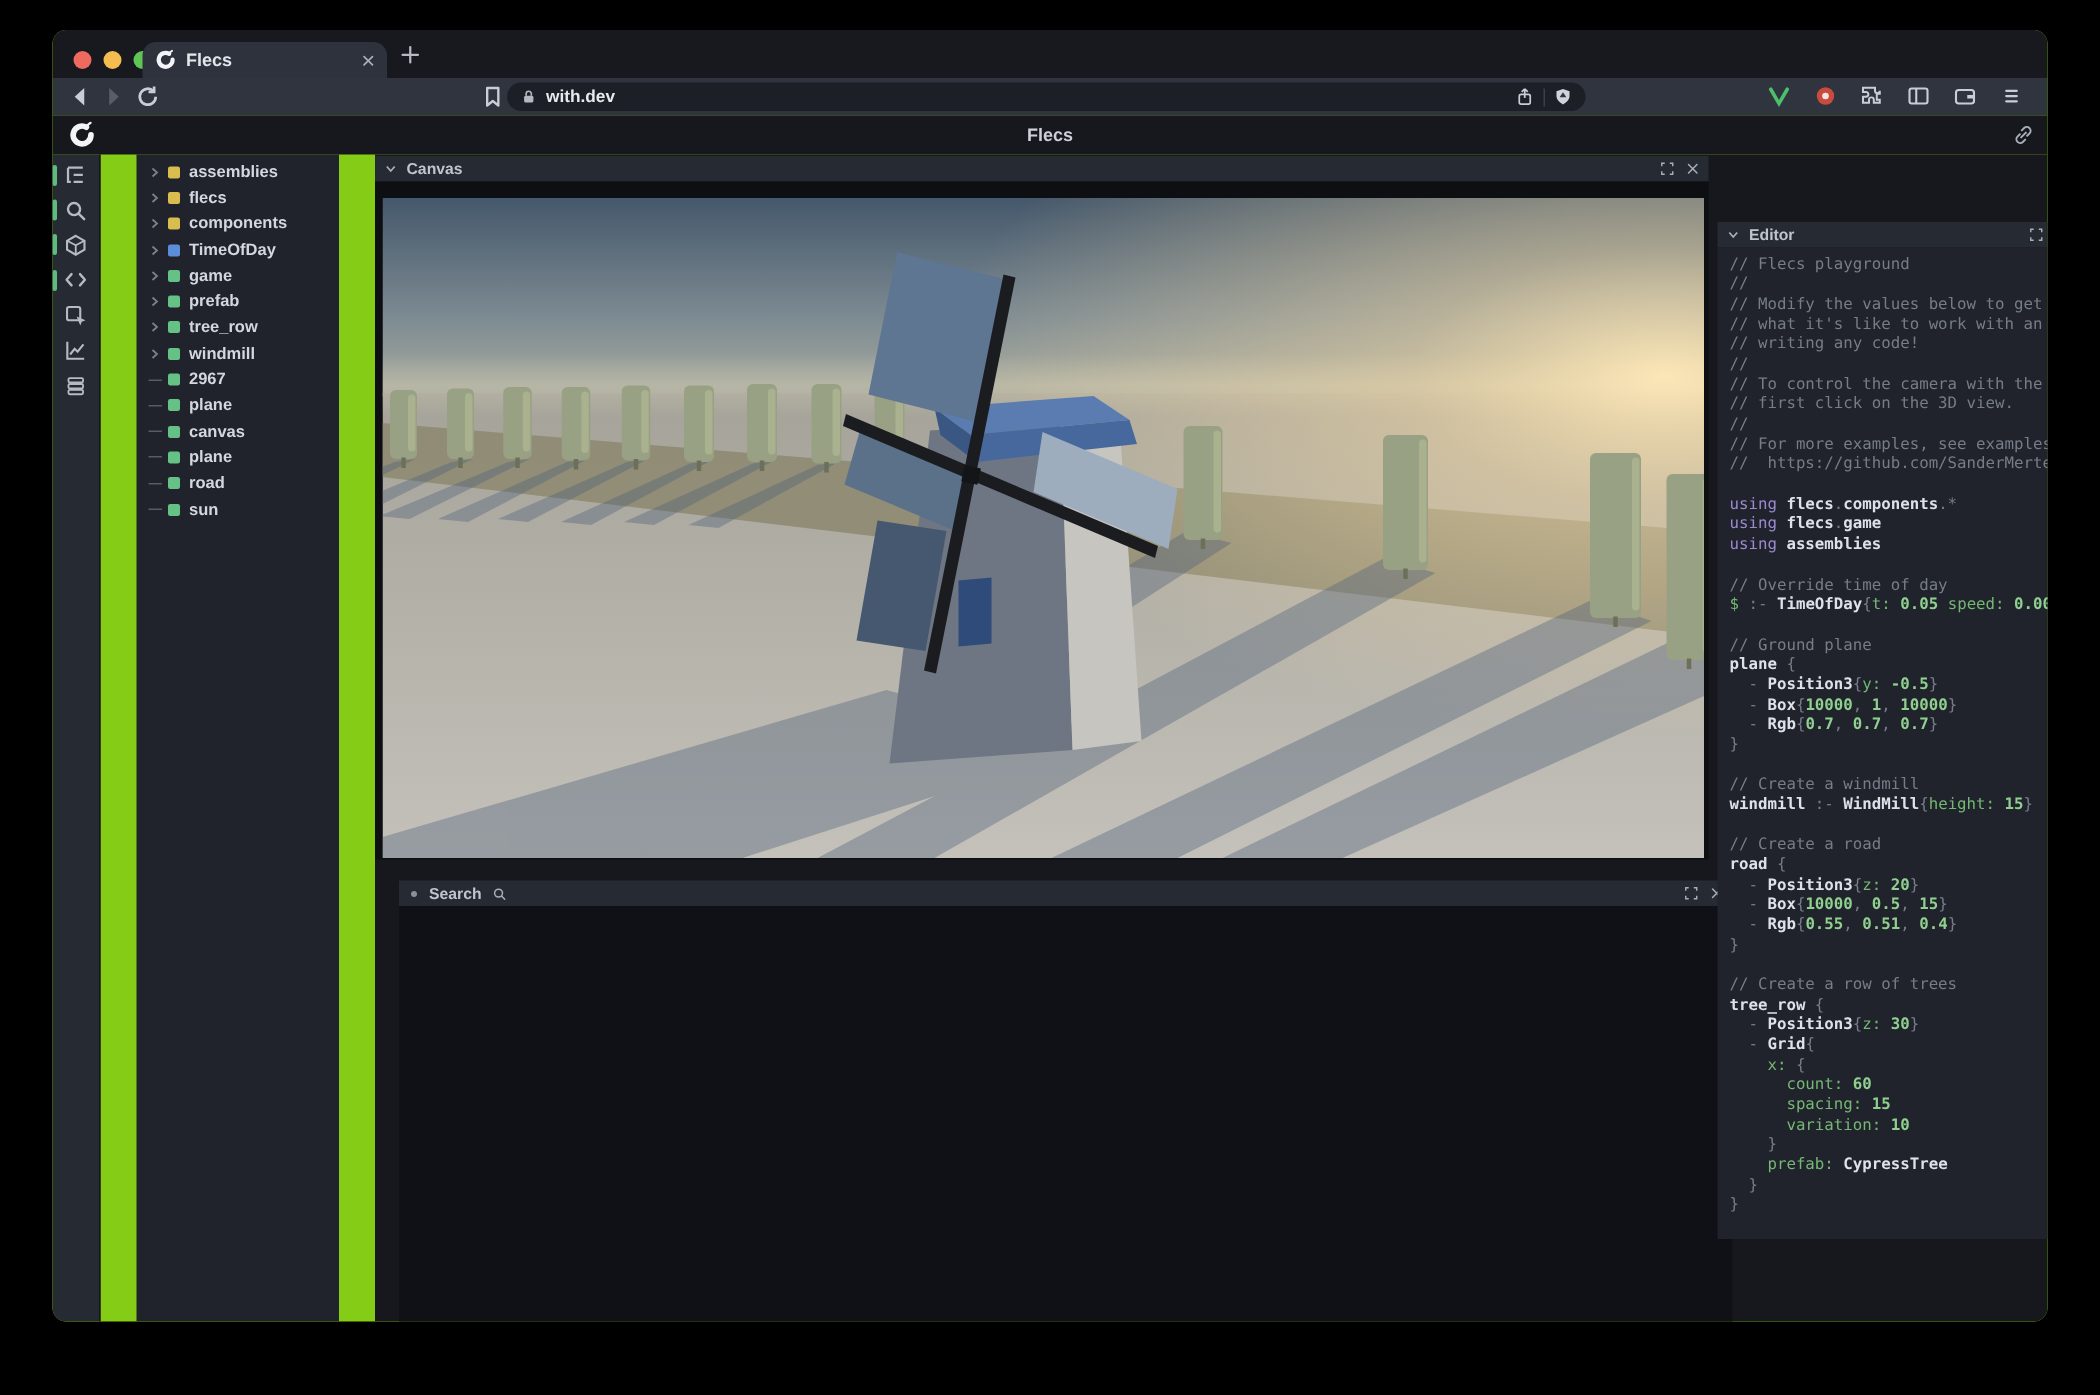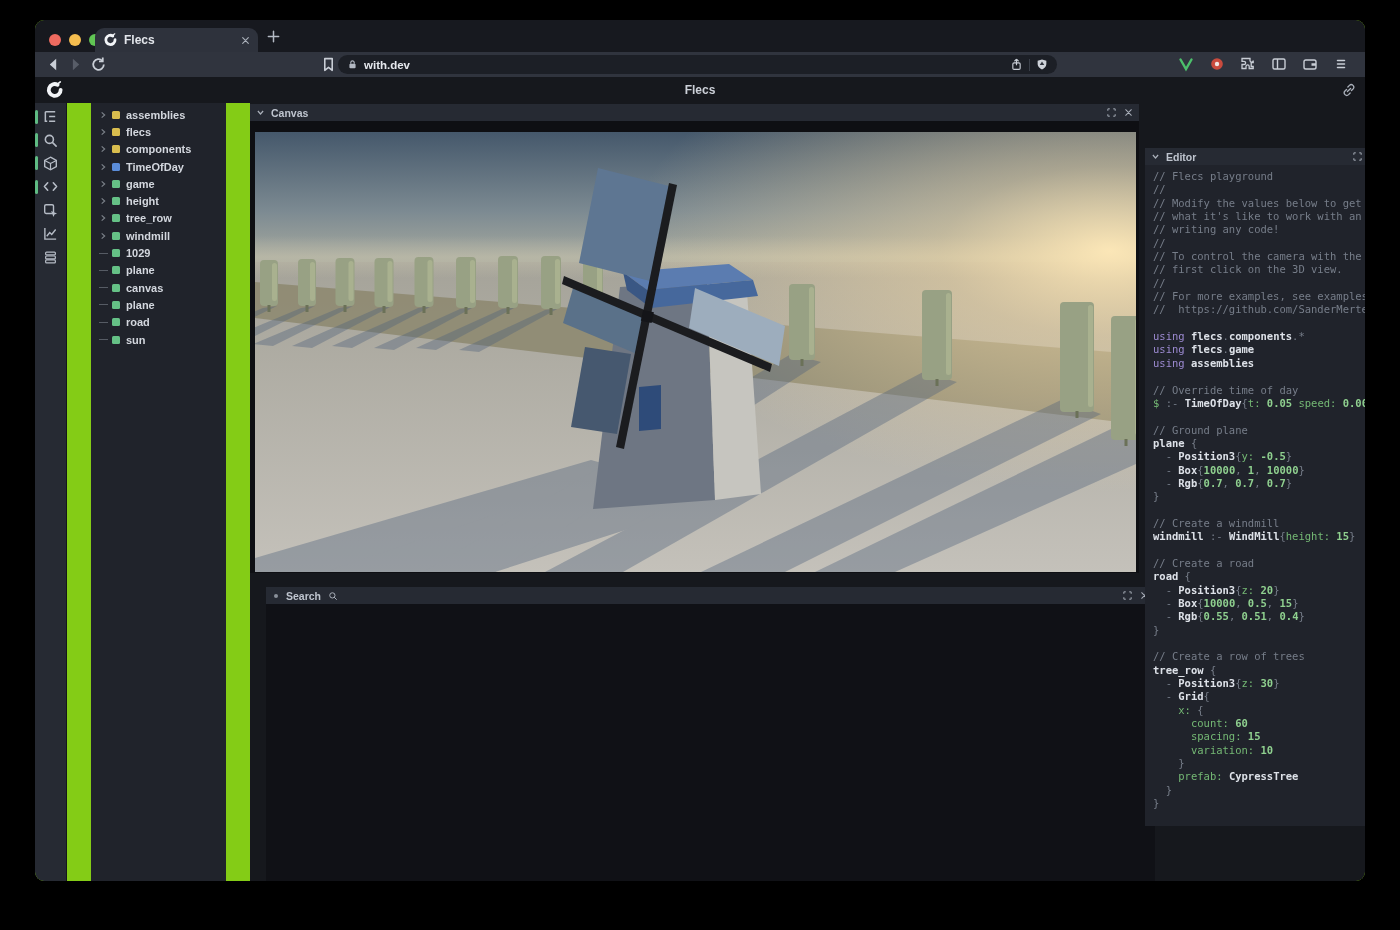--- a/index.html
+++ b/index.html
@@ -261,21 +261,21 @@
           <span class="sq" style="background: rgb(101, 193, 134);"></span>
           <span class="lbl">game</span>
         </div>
         <div class="treerow">
           <span class="tw">
             <svg width="8" height="8" viewBox="0 0 12 12">
               <path d="M4 2 L8.5 6 L4 10" fill="none" stroke="currentColor" stroke-width="1.8"></path>
             </svg>
           </span>
           <span class="sq" style="background: rgb(101, 193, 134);"></span>
-          <span class="lbl">height</span>
+          <span class="lbl">prefab</span>
         </div>
         <div class="treerow">
           <span class="tw">
             <svg width="8" height="8" viewBox="0 0 12 12">
               <path d="M4 2 L8.5 6 L4 10" fill="none" stroke="currentColor" stroke-width="1.8"></path>
             </svg>
           </span>
           <span class="sq" style="background: rgb(101, 193, 134);"></span>
           <span class="lbl">tree_row</span>
         </div>
@@ -286,21 +286,21 @@
             </svg>
           </span>
           <span class="sq" style="background: rgb(101, 193, 134);"></span>
           <span class="lbl">windmill</span>
         </div>
         <div class="treerow">
           <span class="tw">
             <span class="dash"></span>
           </span>
           <span class="sq" style="background: rgb(101, 193, 134);"></span>
-          <span class="lbl">1029</span>
+          <span class="lbl">2967</span>
         </div>
         <div class="treerow">
           <span class="tw">
             <span class="dash"></span>
           </span>
           <span class="sq" style="background: rgb(101, 193, 134);"></span>
           <span class="lbl">plane</span>
         </div>
         <div class="treerow">
           <span class="tw">

